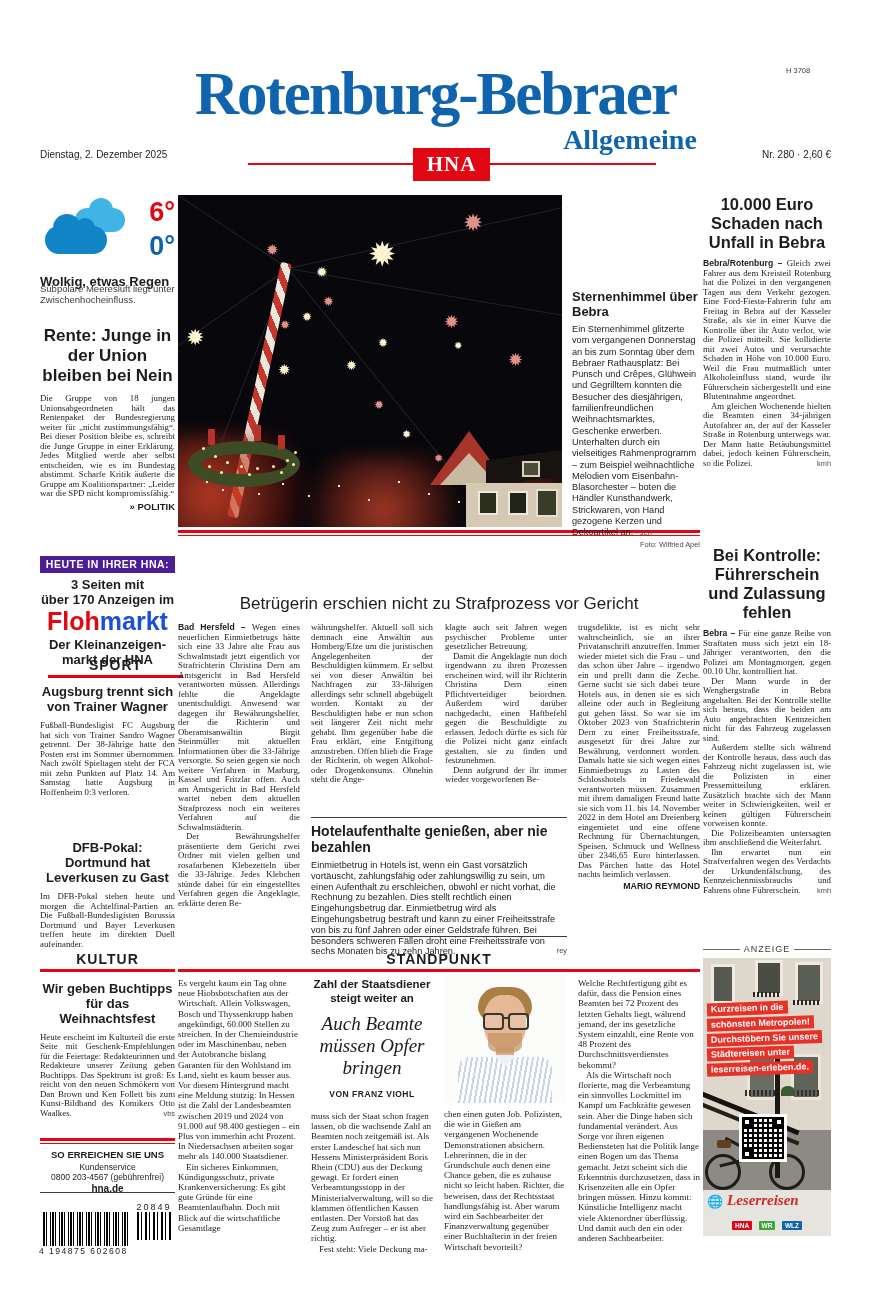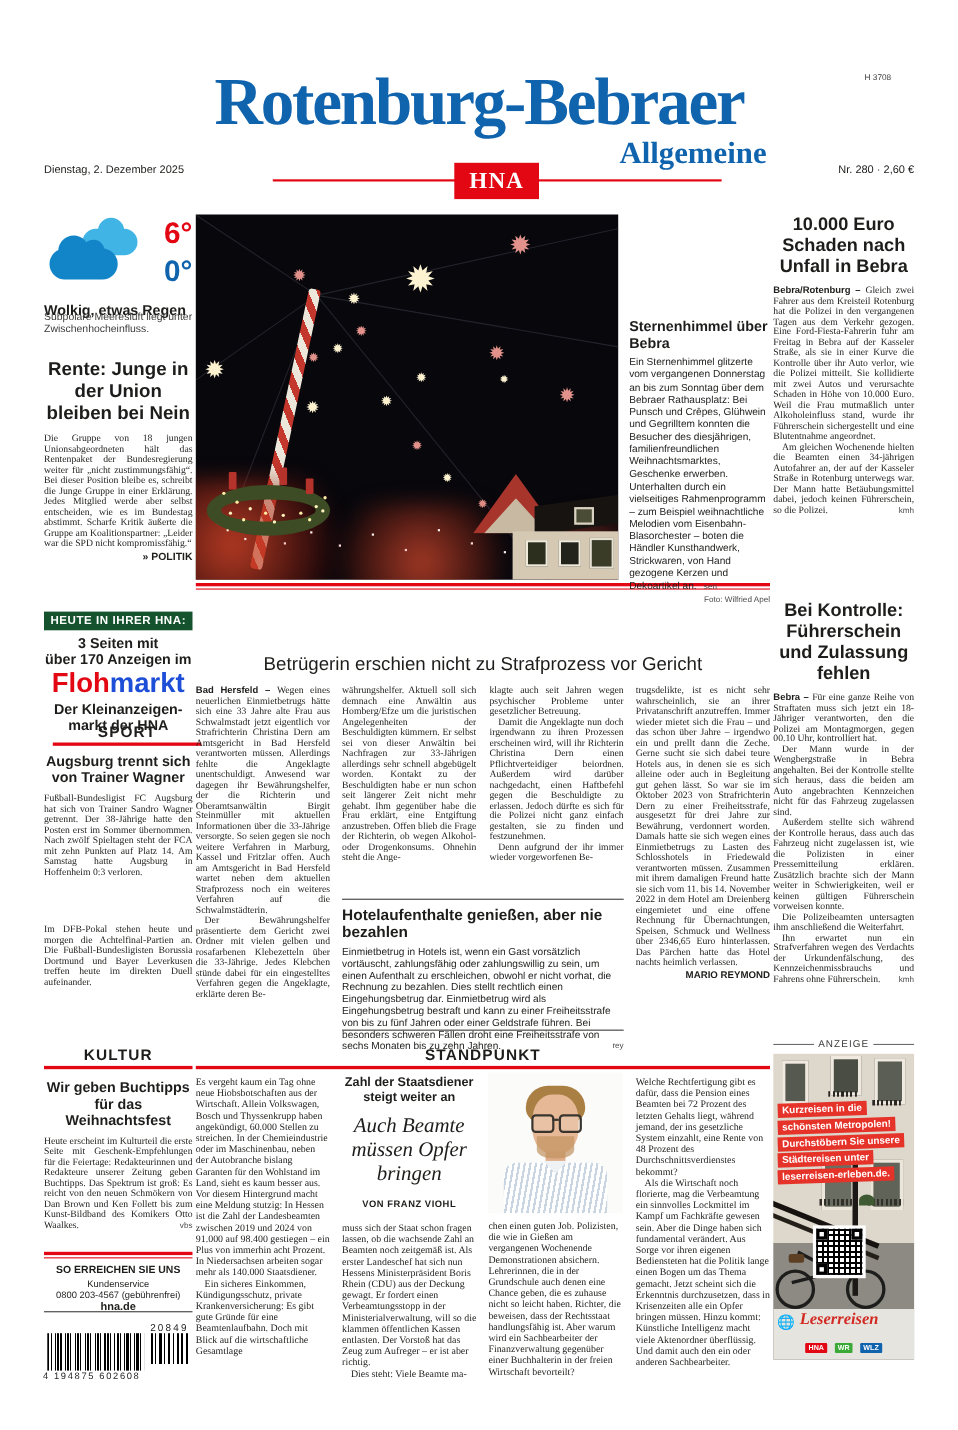--- a/index.html
+++ b/index.html
@@ -50,37 +50,38 @@
   <div class="abs sans b" style="left:40px;top:274px;width:135px;font-size:13px;">Wolkig, etwas Regen</div>
   <div class="abs sans" style="left:40px;top:283px;width:135px;font-size:9.5px;line-height:11px;color:#3c3c3b;">Subpolare Meeresluft liegt unter Zwischenhocheinfluss.</div>
 
   <div class="abs" style="left:40px;top:326px;width:135px;">
     <h2 class="sans" style="margin:0 0 8px 0;font-size:17px;line-height:20px;text-align:center;">Rente: Junge in der Union bleiben bei Nein</h2>
     <p class="body-s just">Die Gruppe von 18 jungen Unionsabgeordneten hält das Rentenpaket der Bundesregierung weiter für „nicht zustimmungsfähig“. Bei dieser Position bleibe es, schreibt die Junge Gruppe in einer Erklärung. Jedes Mitglied werde aber selbst entscheiden, wie es im Bundestag abstimmt. Scharfe Kritik äußerte die Gruppe am Koalitionspartner: „Leider war die SPD nicht kompromissfähig.“</p>
     <p class="sans b" style="font-size:9.5px;text-align:right;margin-top:2px;">» POLITIK</p>
   </div>
 
   <div class="abs" style="left:40px;top:556px;width:135px;text-align:center;">
-    <div class="sans b" style="background:#14532d;color:#fff;font-size:10.5px;line-height:17px;letter-spacing:.5px;">HEUTE IN IHRER HNA:</div>
+    <div class="sans b" style="background:#4c1d95;color:#fff;font-size:10.5px;line-height:17px;letter-spacing:.5px;">HEUTE IN IHRER HNA:</div>
     <div class="sans b" style="font-size:13px;line-height:15px;margin-top:4px;">3 Seiten mit</div>
     <div class="sans b" style="font-size:13px;line-height:15px;">über 170 Anzeigen im</div>
     <div class="sans b" style="font-size:25px;line-height:26px;margin-top:1px;"><span style="color:#e30613;">Floh</span><span style="color:#1d4ed8;">markt</span></div>
     <div class="sans b" style="font-size:13px;line-height:15px;margin-top:3px;">Der Kleinanzeigen-</div>
     <div class="sans b" style="font-size:13px;line-height:15px;">markt der HNA</div>
   </div>
 
   <div class="abs" style="left:48px;top:657px;width:135px;">
     <div class="sec-head">SPORT</div>
     <div class="red-rule" style="margin-top:2px;"></div>
   </div>
   <div class="abs" style="left:40px;top:684px;width:135px;">
     <h3 class="mini-head">Augsburg trennt sich von Trainer Wagner</h3>
     <p class="body-s just">Fußball-Bundesligist FC Augsburg hat sich von Trainer Sandro Wagner getrennt. Der 38-Jährige hatte den Posten erst im Sommer übernommen. Nach zwölf Spieltagen steht der FCA mit zehn Punkten auf Platz 14. Am Samstag hatte Augsburg in Hoffenheim 0:3 verloren.</p>
   </div>
   <div class="abs" style="left:40px;top:840px;width:135px;">
+    <h3 class="mini-head">DFB-Pokal: Dortmund hat Leverkusen zu Gast</h3>
     <p class="body-s just">Im DFB-Pokal stehen heute und morgen die Achtelfinal-Partien an. Die Fußball-Bundesligisten Borussia Dortmund und Bayer Leverkusen treffen heute im direkten Duell aufeinander.</p>
   </div>
 
   <div class="abs" style="left:178px;top:195px;width:384px;height:332px;background:#07070c;overflow:hidden;">
 
     <div class="string" style="left:110px;top:73px;width:132px;transform:rotate(213.6deg);"></div>
     <div class="string" style="left:110px;top:73px;width:281px;transform:rotate(-12.5deg);"></div>
     <div class="string" style="left:110px;top:73px;width:278px;transform:rotate(9.7deg);"></div>
     <div class="string" style="left:110px;top:73px;width:134px;transform:rotate(145deg);"></div>
     <div class="string" style="left:110px;top:73px;width:333px;transform:rotate(51deg);"></div>
@@ -217,21 +218,21 @@
   <div class="abs" style="left:178px;top:978px;width:122px;font-size:9px;line-height:10.2px;">
     <p>Es vergeht kaum ein Tag ohne neue Hiobsbotschaften aus der Wirtschaft. Allein Volkswagen, Bosch und Thyssenkrupp haben angekündigt, 60.000 Stellen zu streichen. In der Chemieindustrie oder im Maschinenbau, neben der Autobranche bislang Garanten für den Wohlstand im Land, sieht es kaum besser aus. Vor diesem Hintergrund macht eine Meldung stutzig: In Hessen ist die Zahl der Landesbeamten zwischen 2019 und 2024 von 91.000 auf 98.400 gestiegen – ein Plus von immerhin acht Prozent. In Niedersachsen arbeiten sogar mehr als 140.000 Staatsdiener.</p>
     <p class="ind">Ein sicheres Einkommen, Kündigungsschutz, private Krankenversicherung: Es gibt gute Gründe für eine Beamtenlaufbahn. Doch mit Blick auf die wirtschaftliche Gesamtlage</p>
   </div>
   <div class="abs" style="left:311px;top:978px;width:122px;">
     <div class="sans b ctr" style="font-size:11.5px;line-height:13.5px;">Zahl der Staatsdiener steigt weiter an</div>
     <div class="ctr" style="font-style:italic;font-size:19px;line-height:22px;margin-top:8px;">Auch Beamte müssen Opfer bringen</div>
     <div class="sans b ctr" style="font-size:8.5px;letter-spacing:.5px;margin-top:10px;">VON FRANZ VIOHL</div>
     <div style="font-size:9px;line-height:10.2px;margin-top:12px;">
       <p>muss sich der Staat schon fragen lassen, ob die wachsende Zahl an Beamten noch zeitgemäß ist. Als erster Landeschef hat sich nun Hessens Ministerpräsident Boris Rhein (CDU) aus der Deckung gewagt. Er fordert einen Verbeamtungsstopp in der Ministerialverwaltung, will so die klammen öffentlichen Kassen entlasten. Der Vorstoß hat das Zeug zum Aufreger – er ist aber richtig.</p>
-      <p class="ind">Dies steht: Viele Beamte ma-</p>
+      <p class="ind">Fest steht: Viele Deckung ma-</p>
     </div>
   </div>
   <div class="abs" style="left:444px;top:975px;width:122px;">
 
     <div style="position:relative;width:122px;height:128px;background:#fbfbfa;overflow:hidden;">
       <div class="abs" style="left:34px;top:12px;width:54px;height:34px;background:#a97f44;border-radius:26px 26px 18px 18px;"></div>
       <div class="abs" style="left:40px;top:20px;width:42px;height:54px;background:#e6b896;border-radius:42%;"></div>
       <div class="abs" style="left:52px;top:72px;width:18px;height:12px;background:#deac88;"></div>
       <div class="abs" style="left:44px;top:58px;width:34px;height:20px;background:#c0935f;border-radius:0 0 40% 40%;opacity:.7;"></div>
       <div class="abs" style="left:39px;top:38px;width:17px;height:13px;border:2px solid #3a342e;border-radius:4px;background:rgba(255,255,255,.15);"></div>

